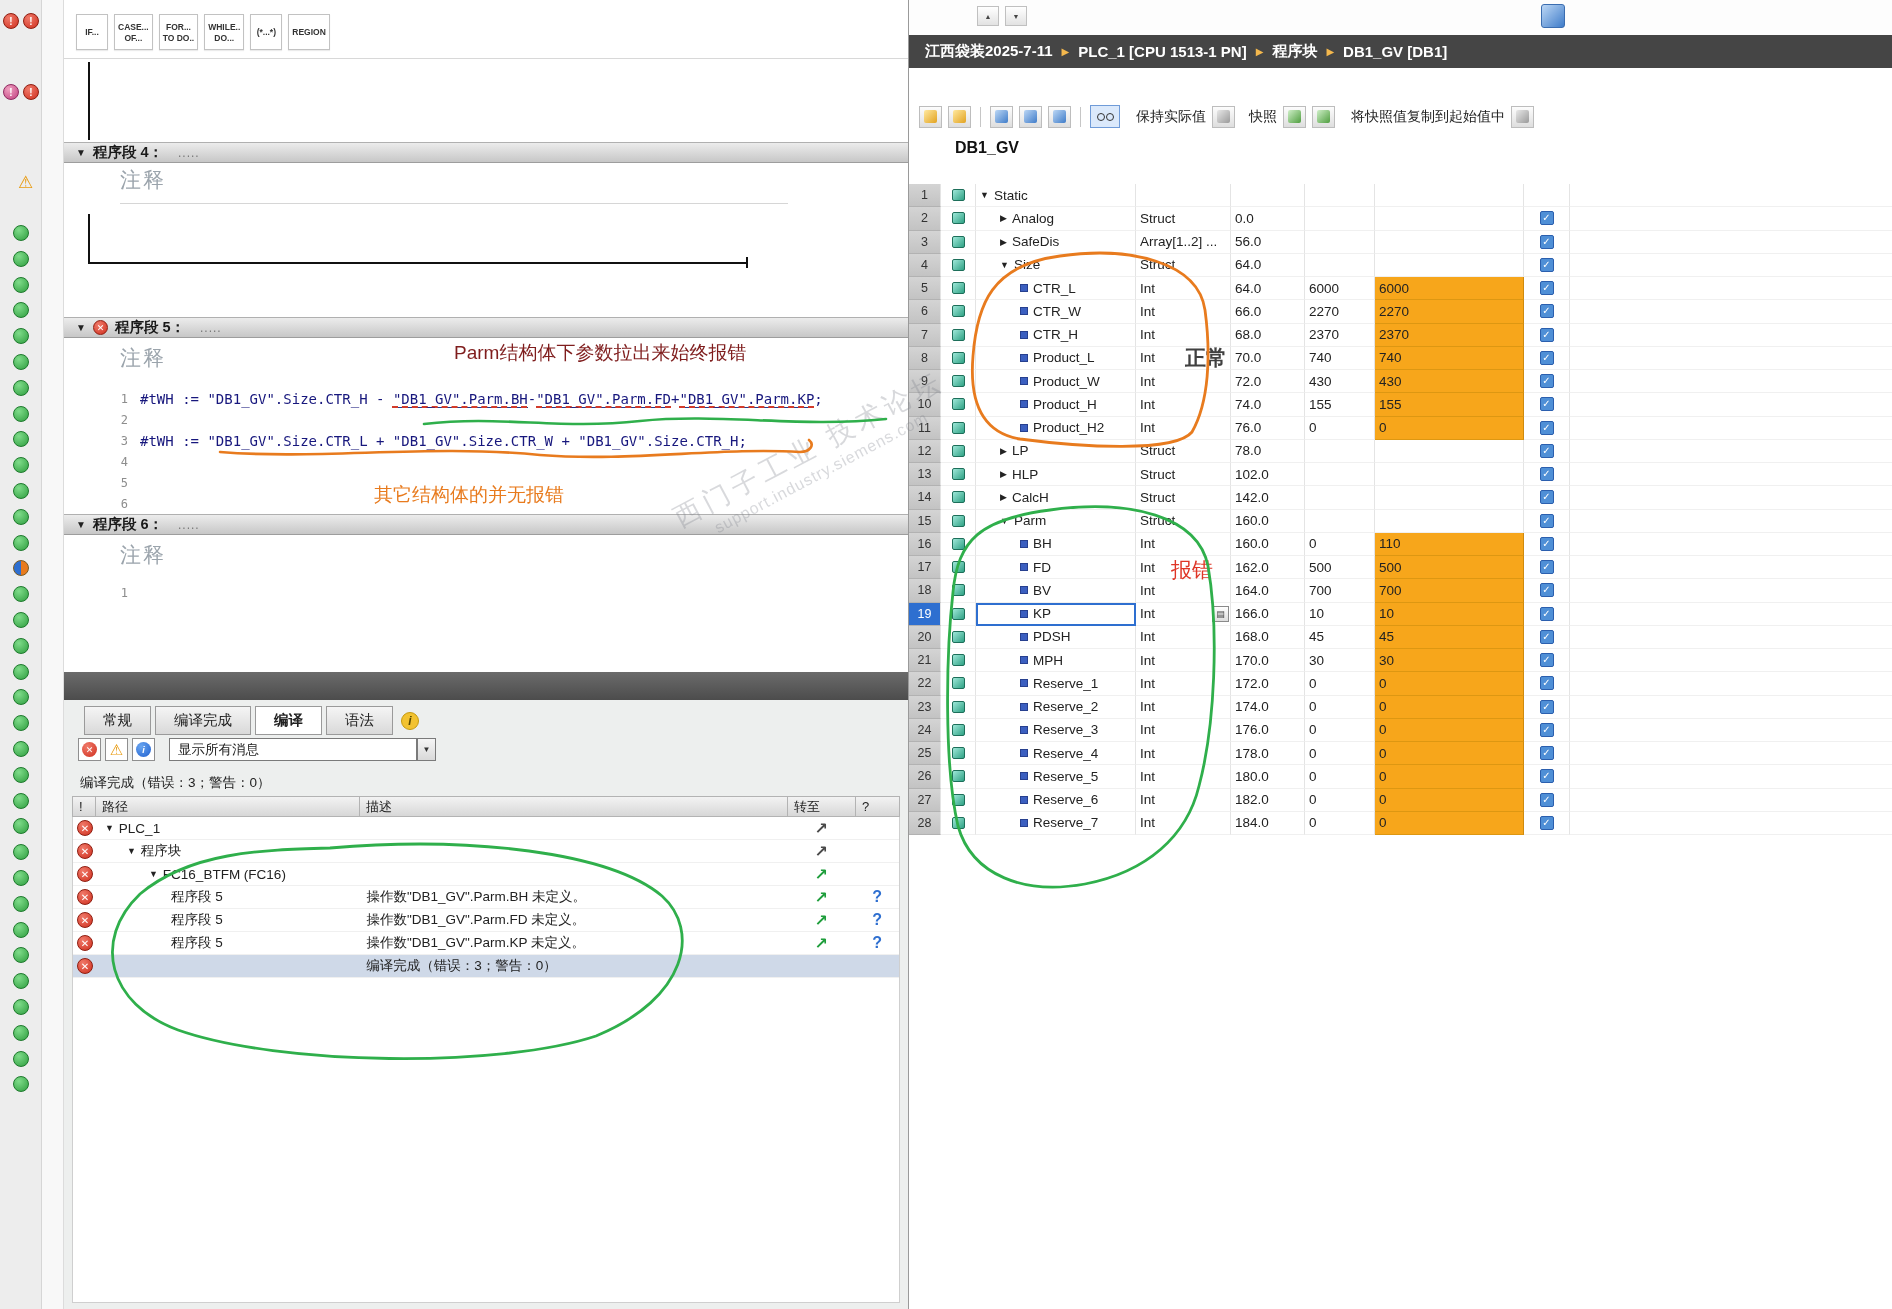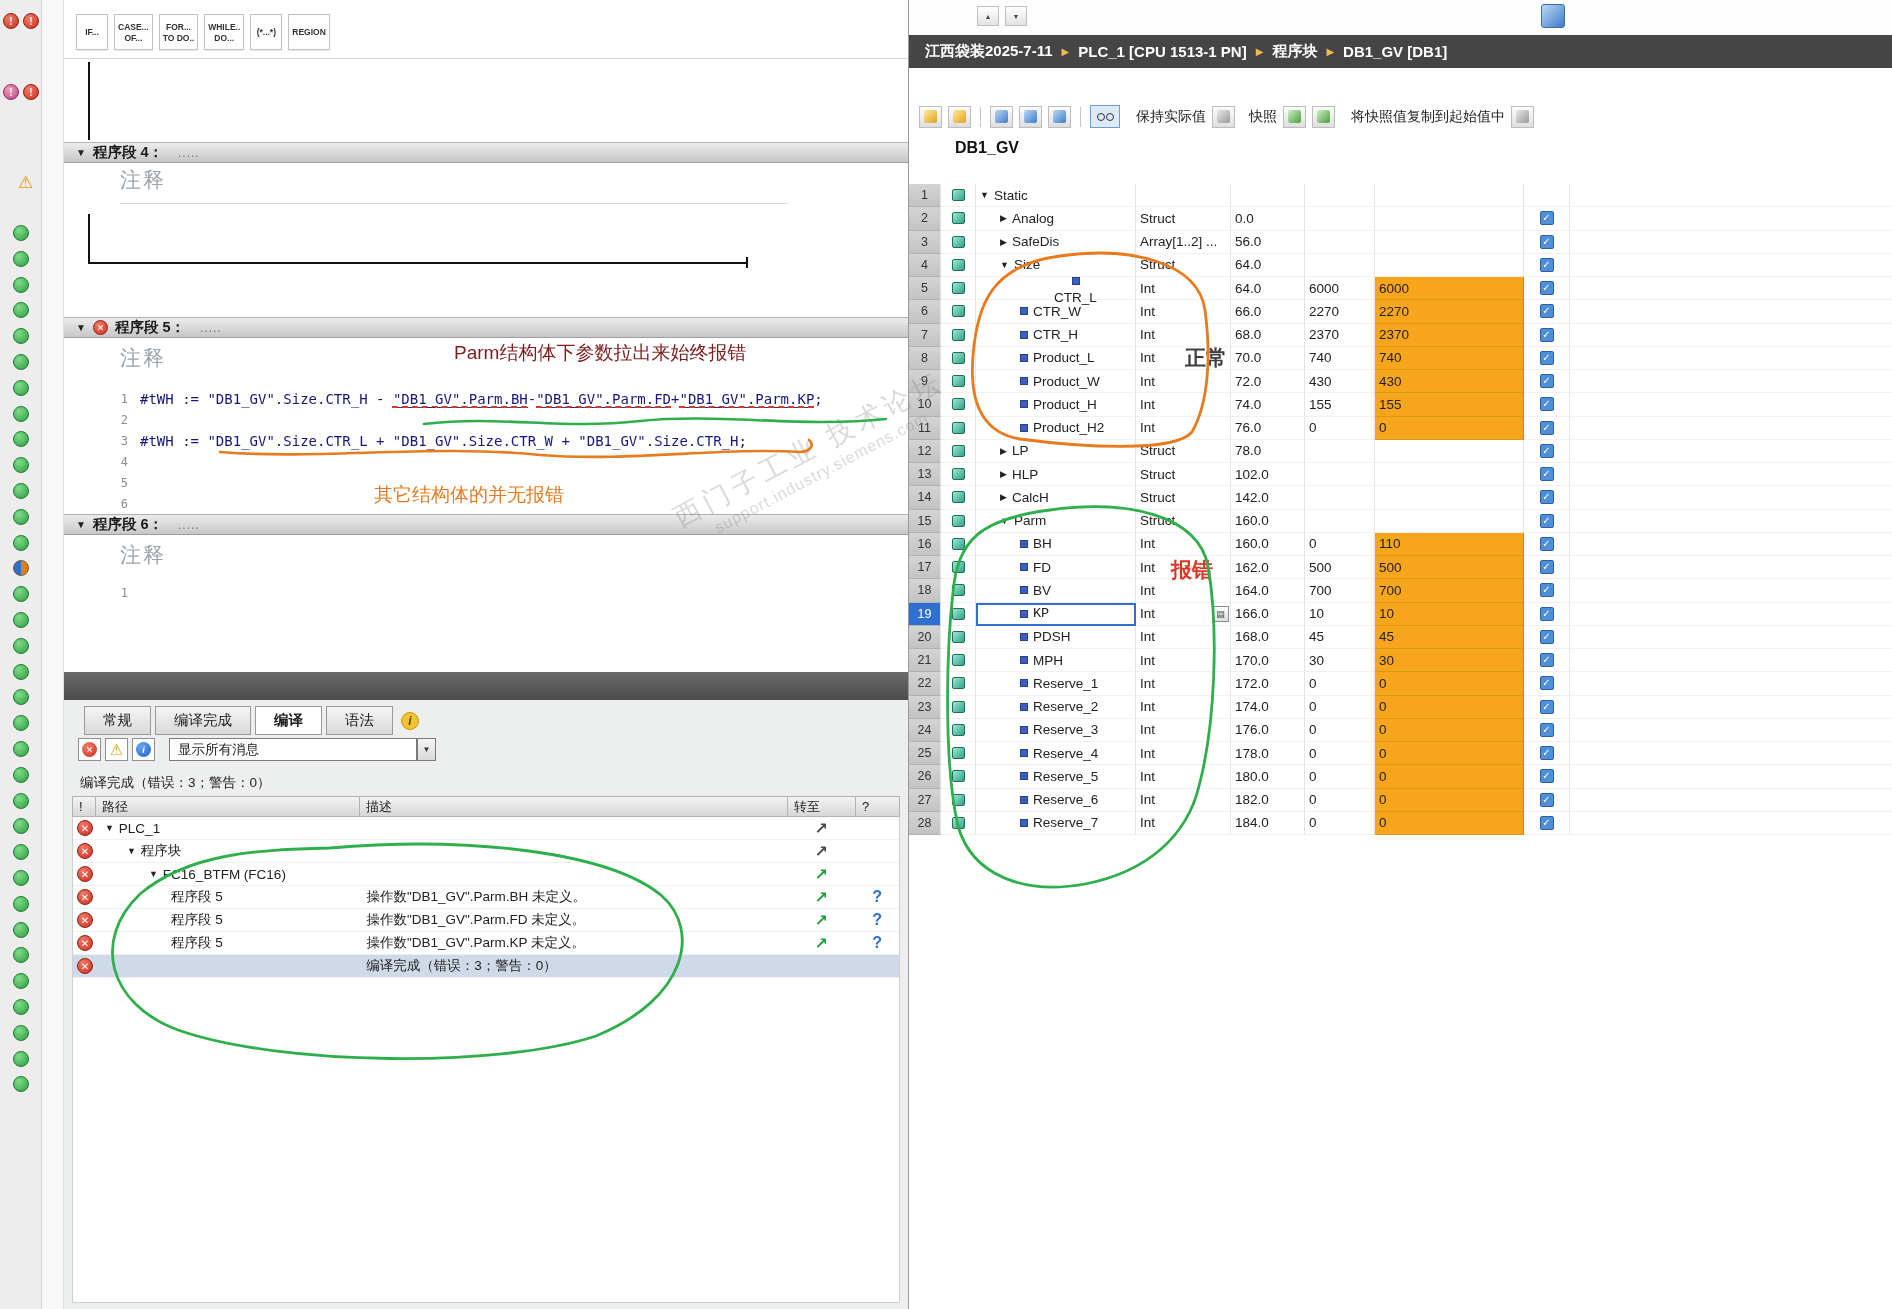--- a/index.html
+++ b/index.html
@@ -107,25 +107,25 @@
   .dtype{width:95px;position:relative;}
   .doffset{width:74px;}
   .dstart{width:70px;}
   .dmon{width:149px;}
   .dmon.has-mon{background:#f7a61b;border-right:1px solid #cf8a0e;border-bottom:1px solid #dd9712;}
   .dretain{width:46px;justify-content:center;}
   .dfill{flex:1;border-right:none;}
   .cube{width:13px;height:12px;background:linear-gradient(135deg,#9fe8d9,#2fa184);border:1px solid #1d6f5a;border-radius:2px;}
   .msq{width:8px;height:8px;background:#3b5fc0;border:1px solid #27408f;flex:none;}
   .drow.dsel .dnum{background:#2e6fd0;color:#fff;}
-  .dname.name-sel{outline:2px solid #2e6fd0;outline-offset:-2px;font-family:Liberation Mono, monospace;}
+  .dname.name-sel{outline:2px solid #2e6fd0;outline-offset:-2px;}
   .retain-check{width:14px;height:14px;background:#4f8fd6;border:1px solid #2b5fae;border-radius:2px;color:#fff;font-size:10px;line-height:12px;text-align:center;}
   .type-btn{position:absolute;right:1px;top:3px;width:17px;height:16px;border:1px solid #8a8a8a;background:linear-gradient(#fff,#ddd);font-size:9px;display:flex;align-items:center;justify-content:center;color:#444;}
   .db-ann-ok{position:absolute;left:276px;top:344px;font-size:21px;font-weight:bold;color:#404040;}
-  .db-ann-err{position:absolute;left:262px;top:556px;font-size:21px;font-weight:bold;color:#df3526;}
+  .db-ann-err{position:absolute;left:262px;top:556px;font-size:21px;font-weight:normal;color:#df3526;}
 
   
   #overlay{position:absolute;left:0;top:0;width:1892px;height:1309px;pointer-events:none;}
   .watermark{position:absolute;left:578px;top:430px;width:470px;transform:rotate(-28deg);color:rgba(125,128,138,.30);text-align:center;pointer-events:none;}
   .watermark .w1{font-size:27px;letter-spacing:5px;}
   .watermark .w2{font-size:16px;letter-spacing:1px;}
 </style>
 </head>
 <body>
 
@@ -534,21 +534,21 @@
           <span class="dc dretain">
             <span class="retain-check">✓</span>
           </span>
           <span class="dc dfill"></span>
         </div>
         <div class="drow">
           <span class="dc dnum">5</span>
           <span class="dc dicon">
             <span class="cube"></span>
           </span>
-          <span class="dc dname" style="padding-left: 44px; flex-direction: column;">
+          <span class="dc dname" style="padding-left: 44px;">
             <span class="msq"></span>
             <span class="nm-text">CTR_L</span>
           </span>
           <span class="dc dtype">
             <span>Int</span>
           </span>
           <span class="dc doffset">64.0</span>
           <span class="dc dstart">6000</span>
           <span class="dc dmon has-mon">6000</span>
           <span class="dc dretain">

